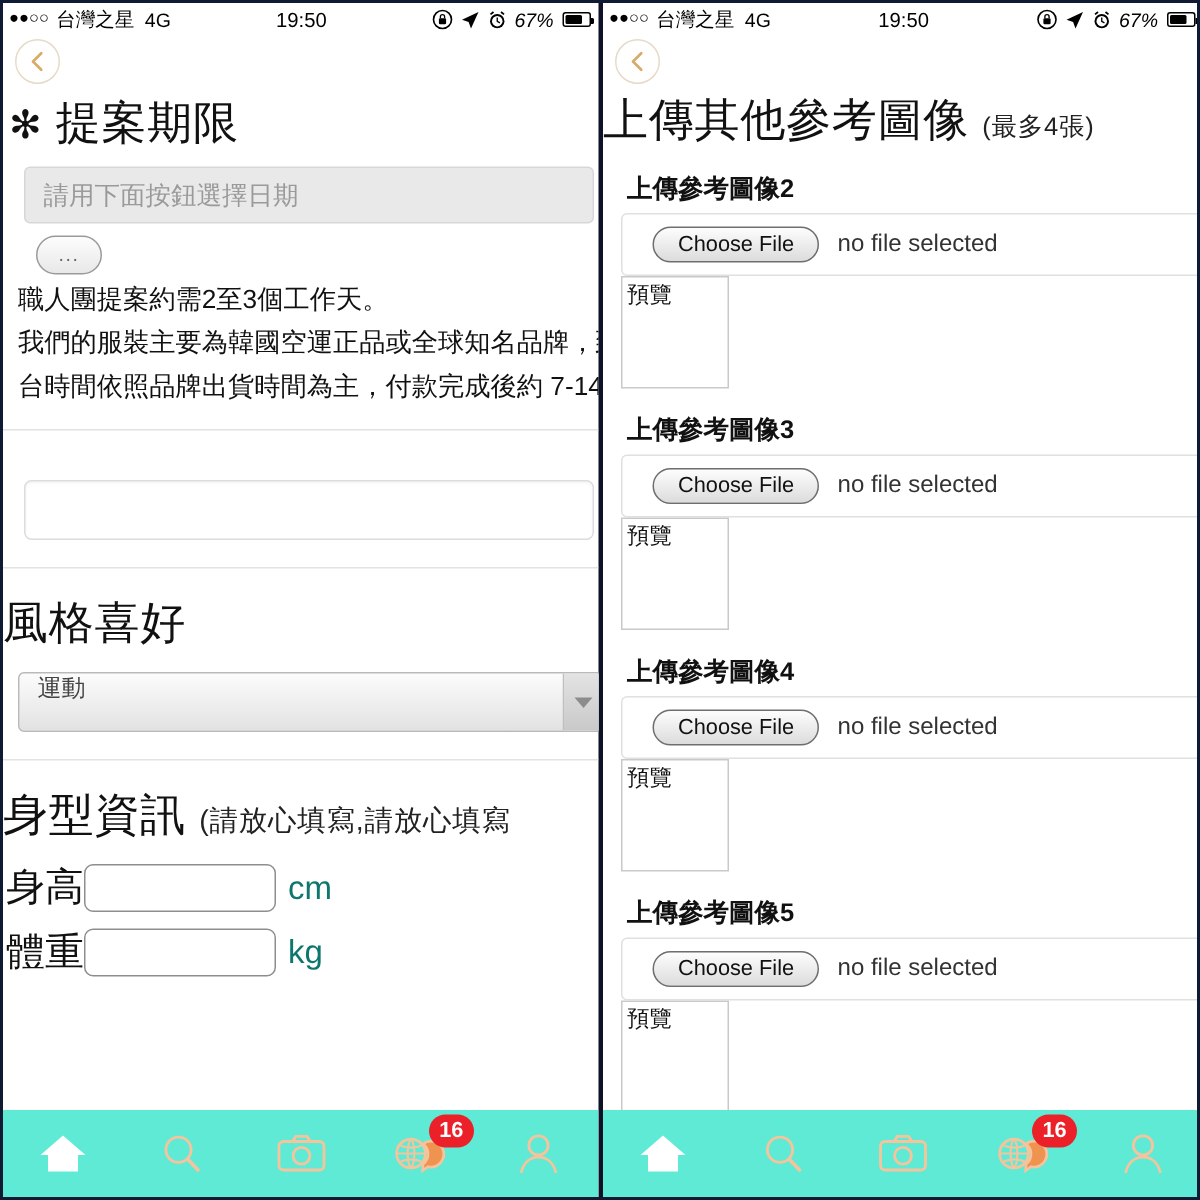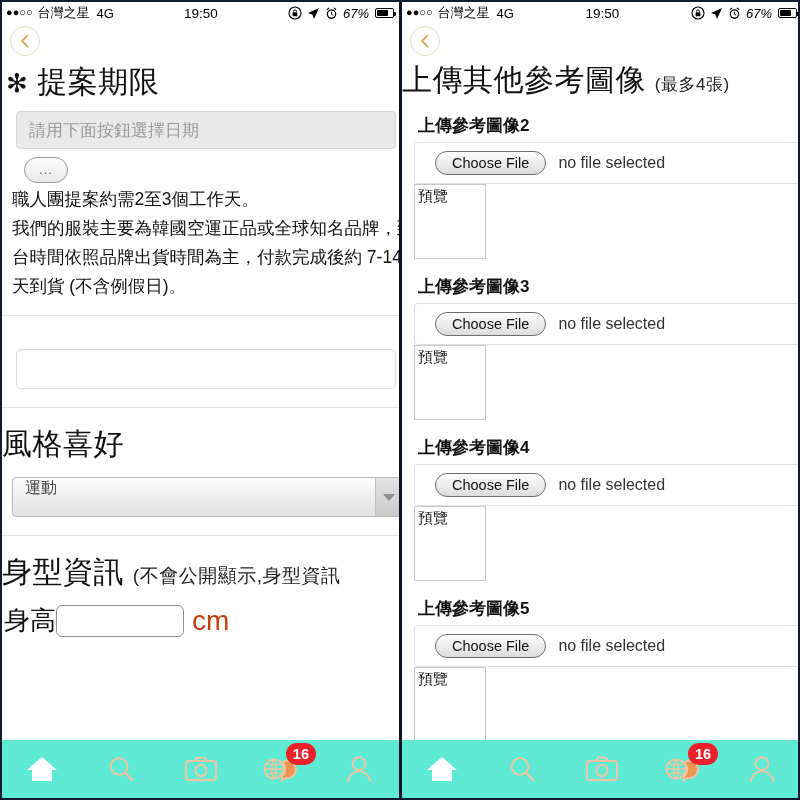--- a/index.html
+++ b/index.html
@@ -132,21 +132,21 @@
   }
   .body-row {
     display: flex; align-items: center; gap: 0;
     margin-left: 2px; margin-top: 2px;
   }
   .body-label { font-size: 26px; color: #111; letter-spacing: 0px; }
   .body-field {
     width: 128px; height: 32px; margin: 0 8px 0 0;
     border: 1px solid #8e8e8e; border-radius: 6px; background: #fff;
   }
-  .body-unit { font-size: 28px; color: #c2410c; }
+  .body-unit { font-size: 22px; color: #0f766e; }
 
   
   .up-title {
     font-size: 17px; font-weight: bold; color: #111;
     margin-left: 16px;
   }
   .file-row {
     height: 42px; margin: 5px 0 0 12px; width: 392px;
     border: 1px solid #e0e0e0; border-radius: 4px;
     display: flex; align-items: center; background: #fff;
@@ -252,21 +252,20 @@
       <div style="height:8px;"></div>
       <div class="date-input">
         <span>請用下面按鈕選擇日期</span>
       </div>
 
       <div class="dots-btn">...</div>
 
       <div class="para">職人團提案約需2至3個工作天。</div>
       <div class="para">我們的服裝主要為韓國空運正品或全球知名品牌，到</div>
       <div class="para">台時間依照品牌出貨時間為主，付款完成後約 7-14</div>
-      <div class="para">天到貨 (不含例假日)。</div>
 
       <div style="height:16px;"></div>
       <div class="hr"></div>
 
       <div style="height:24px;"></div>
       <div style="height:9px;"></div>
       <div class="text-input"></div>
 
       <div style="height:18px;"></div>
       <div class="hr"></div>
@@ -283,31 +282,36 @@
           </span>
       </div>
 
       <div style="height:18px;"></div>
       <div class="hr"></div>
 
       <div style="height:16px;"></div>
       <div style="margin-left:0px;">
         <div class="sec-title">
           <span>身型資訊</span>
-          <span class="small" style="font-size:19px;">(不會公開顯示,身型資訊</span>
+          <span class="small" style="font-size:19px;">(請放心填寫,請放心填寫</span>
         </div>
       </div>
 
       <div style="height:8px;"></div>
       <div class="body-row">
         <span class="body-label">身高</span>
         <span class="body-field"></span>
         <span class="body-unit">cm</span>
       </div>
       <div style="height:6px;"></div>
+      <div class="body-row">
+        <span class="body-label">體重</span>
+        <span class="body-field"></span>
+        <span class="body-unit">kg</span>
+      </div>
     </div>
 
     <div class="tabbar">
       <div class="tab">
         <span>
           <svg width="34" height="30" viewBox="0 0 34 30">
               <path d="M17 3 2 16h5v11h20V16h5z" fill="#ffffff"></path>
             </svg>
         </span>
       </div>

